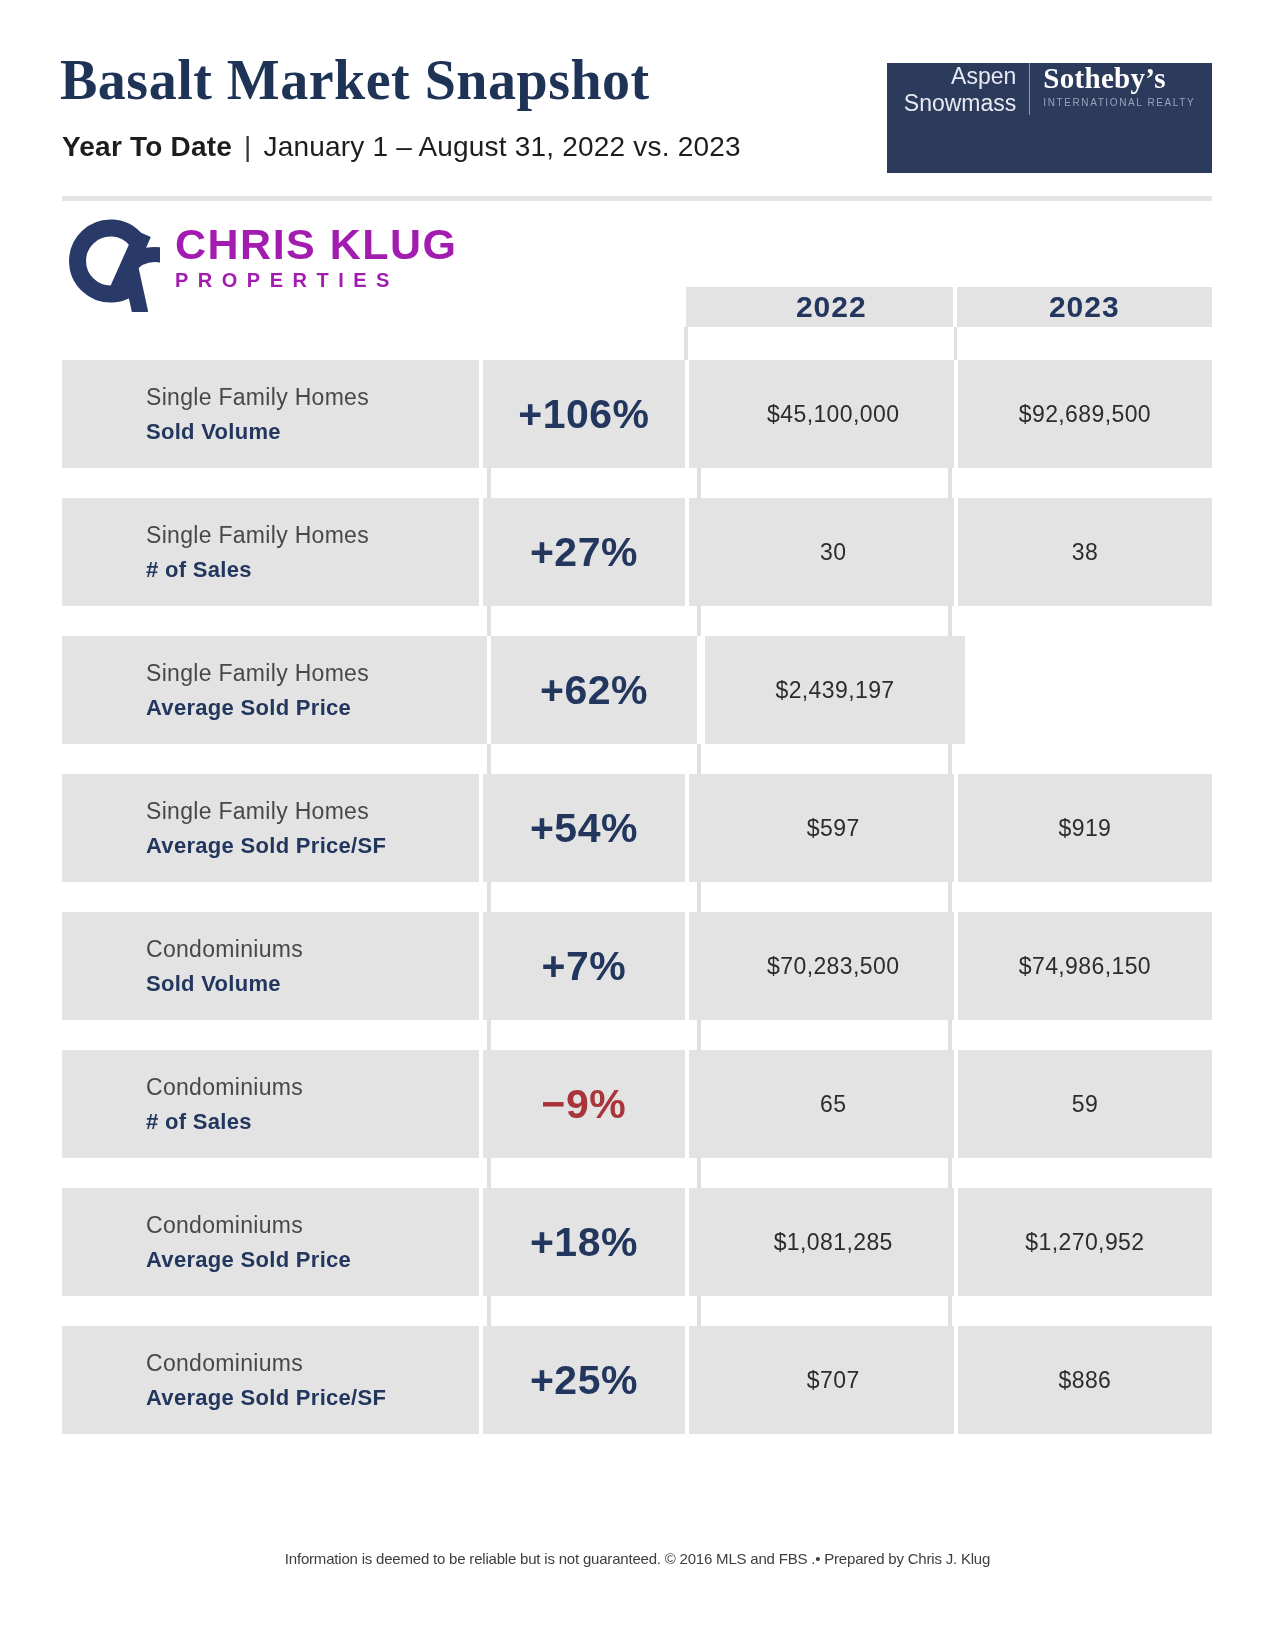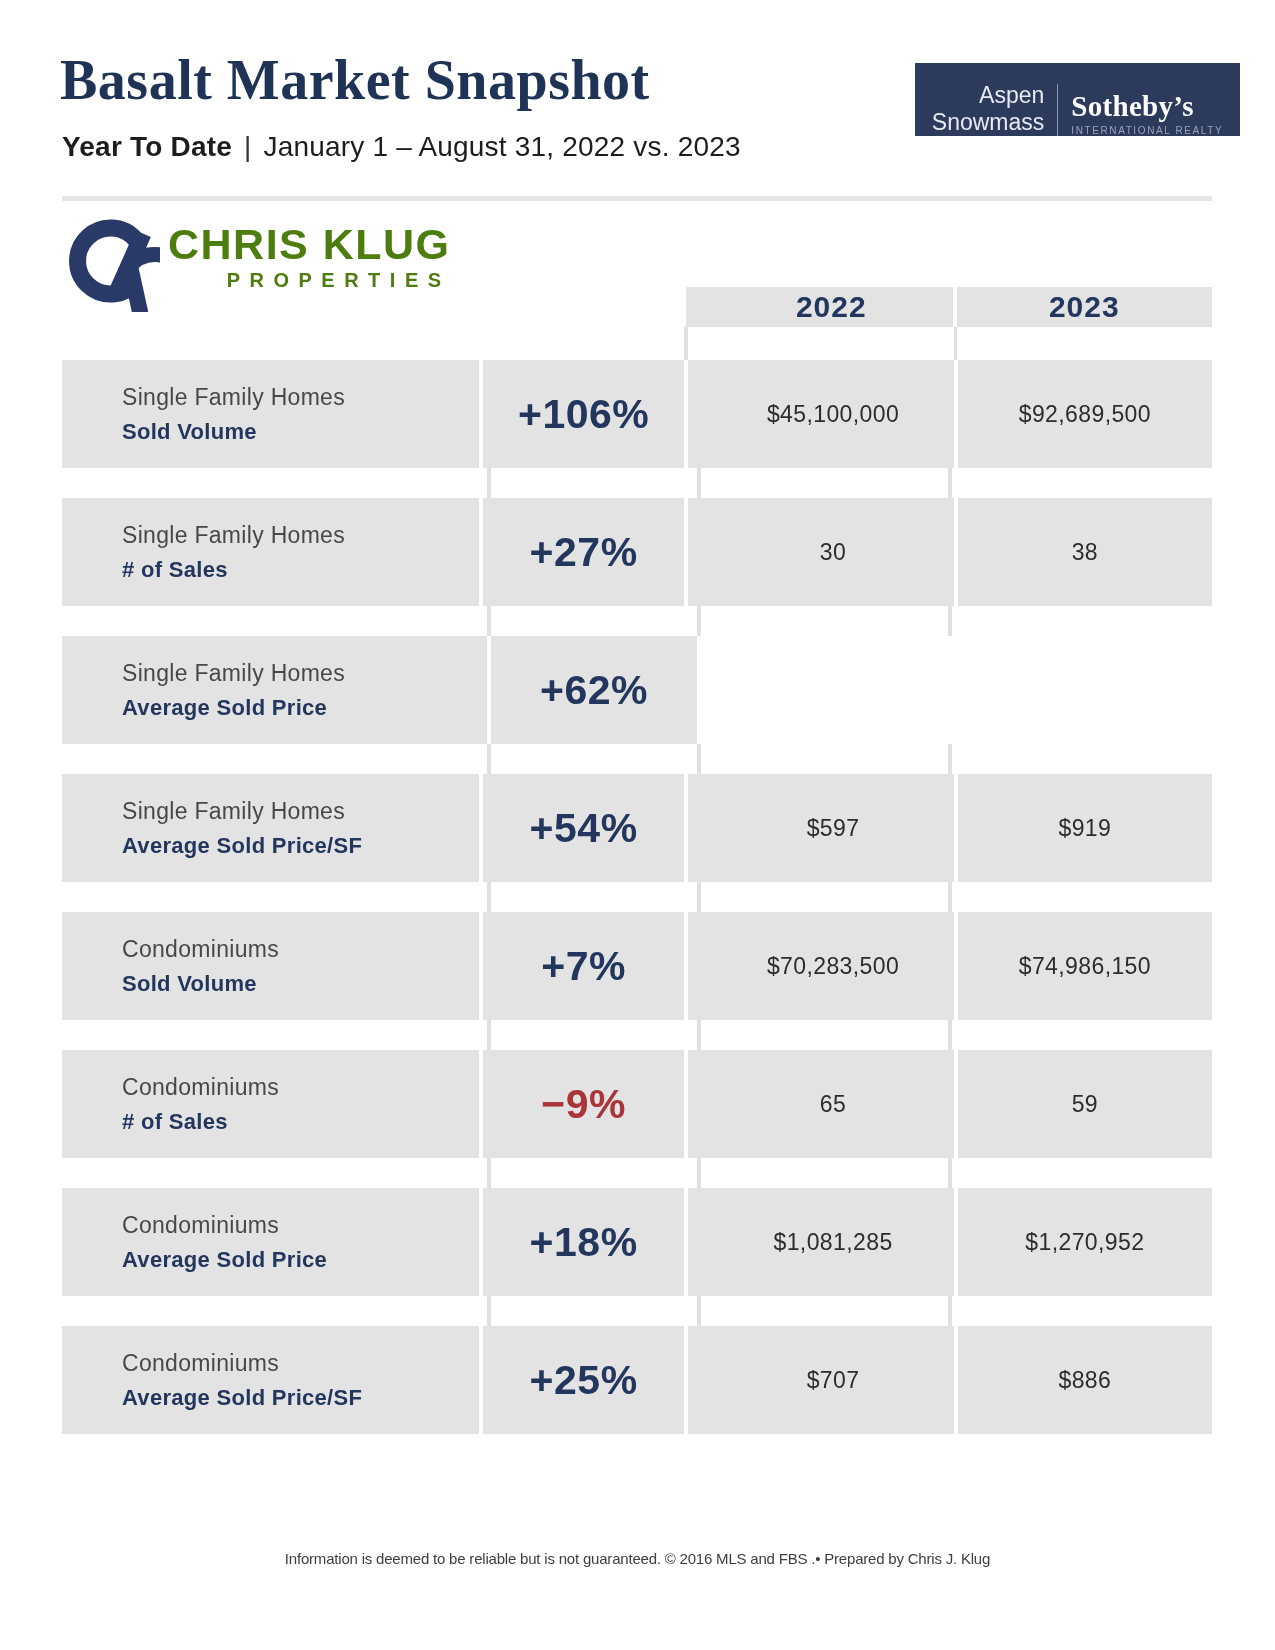--- a/index.html
+++ b/index.html
@@ -15,61 +15,61 @@
     font-family:"Liberation Serif", serif; font-weight:bold;
     font-size:56px; letter-spacing:.5px; color:var(--title-navy);
   }
   .subtitle{
     position:absolute; left:62px; top:131px;
     font-size:28px; color:#1d1d1d; letter-spacing:.2px;
   }
   .subtitle .b{font-weight:bold;}
   .subtitle .pipe{margin:0 12px; color:#333; font-weight:300;}
   .brand-box{
-    position:absolute; left:887px; top:63px; width:325px; height:73px;
+    position:absolute; left:887px; top:63px; width:325px; height:110px;
     background:var(--brand-bg);
-    display:flex; align-items:flex-end; justify-content:center;margin-left:28px;
+    display:flex; align-items:flex-start; justify-content:center;
   }
   .aspen{
     text-align:right; color:#e7eaf1; font-size:23px; line-height:27px; font-weight:400;
   }
   .brand-vdiv{width:1px; height:52px; background:#8d96ac; margin:0 13px;}
   .soth-name{
     font-family:"Liberation Serif", serif; font-weight:bold;
     color:#ffffff; font-size:29px; line-height:30px; letter-spacing:.3px;
   }
   .soth-sub{
     color:#98a3ba; font-size:10px; letter-spacing:1.6px; margin-top:4px;
   }
   .rule{position:absolute; left:62px; top:196px; width:1150px; height:5px; background:#e4e4e4;}
   
   .ck{position:absolute; left:60px; top:216px; display:flex; align-items:flex-start;}
   .ck svg{display:block;}
-  .ck-text{margin-left:8px; margin-top:6px; color:#4d7c0f;text-align:right;}
+  .ck-text{margin-left:15px; margin-top:6px; color:#a21caf;}
   .ck-name{font-size:43px; font-weight:bold; letter-spacing:1.5px; line-height:44px;}
   .ck-sub{font-size:20px; font-weight:bold; letter-spacing:9.5px; margin-top:3px;}
   
   .market-table{position:absolute; left:62px; top:287px; width:1150px;}
   .thead{display:flex; height:40px;}
   .thead .spacer{width:635px;}
   .th{
     background:var(--row-bg); color:var(--navy); font-weight:bold; font-size:30px;
     letter-spacing:1px; display:flex; align-items:center; justify-content:center;
   }
   .w2022{width:247px;padding-left:24px;} .w2023{width:260px;}
   .colgap{width:4px; background:#ffffff;}
   .head-gap{display:flex; height:33px;}
   .head-gap .spacer{width:635px;}
   .head-gap .gline{width:4px; background:#e0e0e0;}
   .head-gap .ghost{background:transparent;}
   .trow{display:flex; height:108px;}
   .cell{background:var(--row-bg);}
   .label-cell{
     width:425px; display:flex; flex-direction:column; justify-content:center;
-    padding-left:60px; box-sizing:border-box;
+    padding-left:84px; box-sizing:border-box;
   }
   .cat{font-size:23px; color:#484848; letter-spacing:.3px;}
   .metric{font-size:22px; font-weight:bold; color:var(--navy); margin-top:8px; letter-spacing:.3px;}
   .pct-cell{
     width:206px; display:flex; align-items:center; justify-content:center;
   }
   .pct{font-size:41px; font-weight:bold; color:var(--navy); letter-spacing:.5px;}
   .pct.neg{color:var(--red);}
   .val-cell{
     display:flex; align-items:center; justify-content:center;
@@ -195,20 +195,21 @@
     <div class="cell label-cell">
       <div class="cat">Single Family Homes</div>
       <div class="metric">Average Sold Price</div>
     </div>
     <div class="colgap"></div>
     <div class="cell pct-cell">
       <span class="pct">+62%</span>
     </div>
     <div class="colgap"></div>
     <div class="colgap"></div>
+    <div class="cell val-cell w2023">$2,439,197</div>
   </div>
 
   <div class="tgap">
     <div class="t1"></div>
     <div class="gline"></div>
     <div class="t2"></div>
     <div class="gline"></div>
     <div class="t3"></div>
     <div class="gline"></div>
     <div class="t4"></div>

